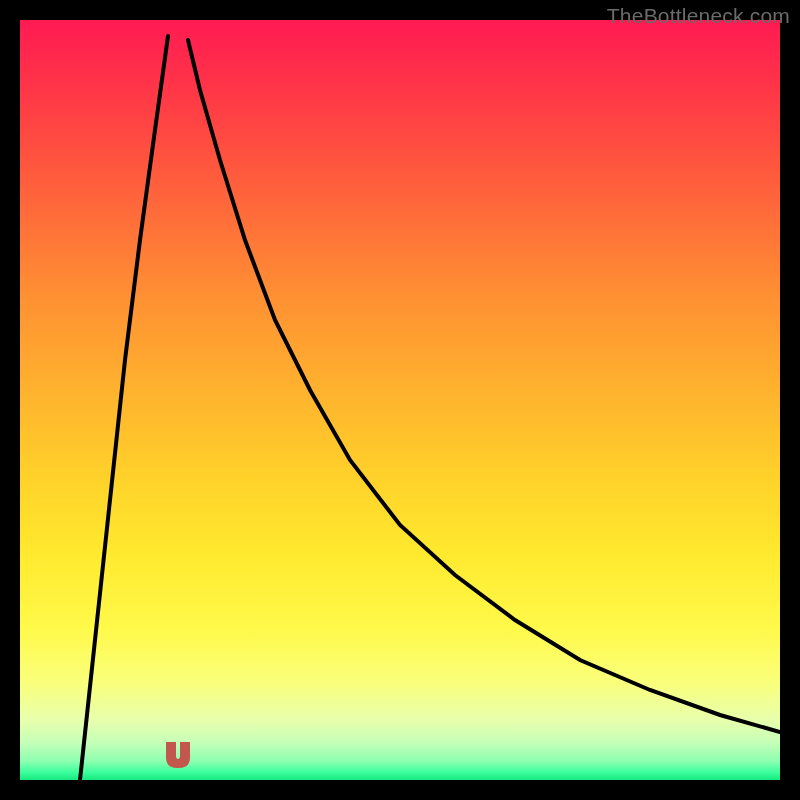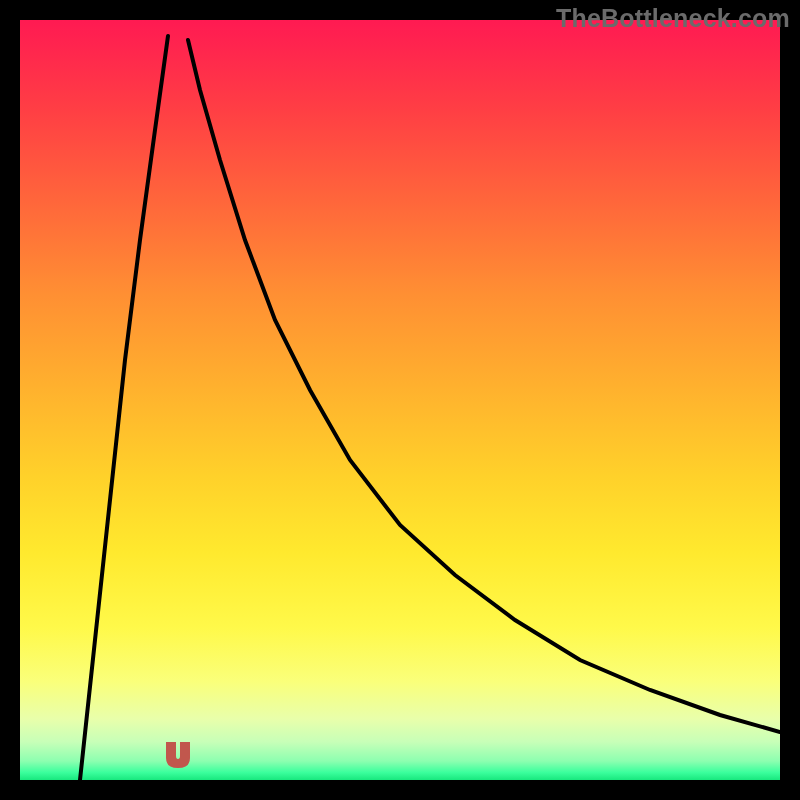--- a/index.html
+++ b/index.html
@@ -46,23 +46,23 @@
   .curve-layer {
     position: absolute;
     left: 0;
     top: 0;
   }
   .watermark {
     position: absolute;
     top: 4px;
     right: 10px;
     color: #6b6b6b;
-    font-size: 25px;
+    font-size: 21px;
     letter-spacing: 0.2px;
-    font-weight: 700;
+    font-weight: 400;
   }
   .marker {
     position: absolute;
     width: 36px;
     height: 28px;
     pointer-events: none;
   }
 </style>
 </head>
 <body>

